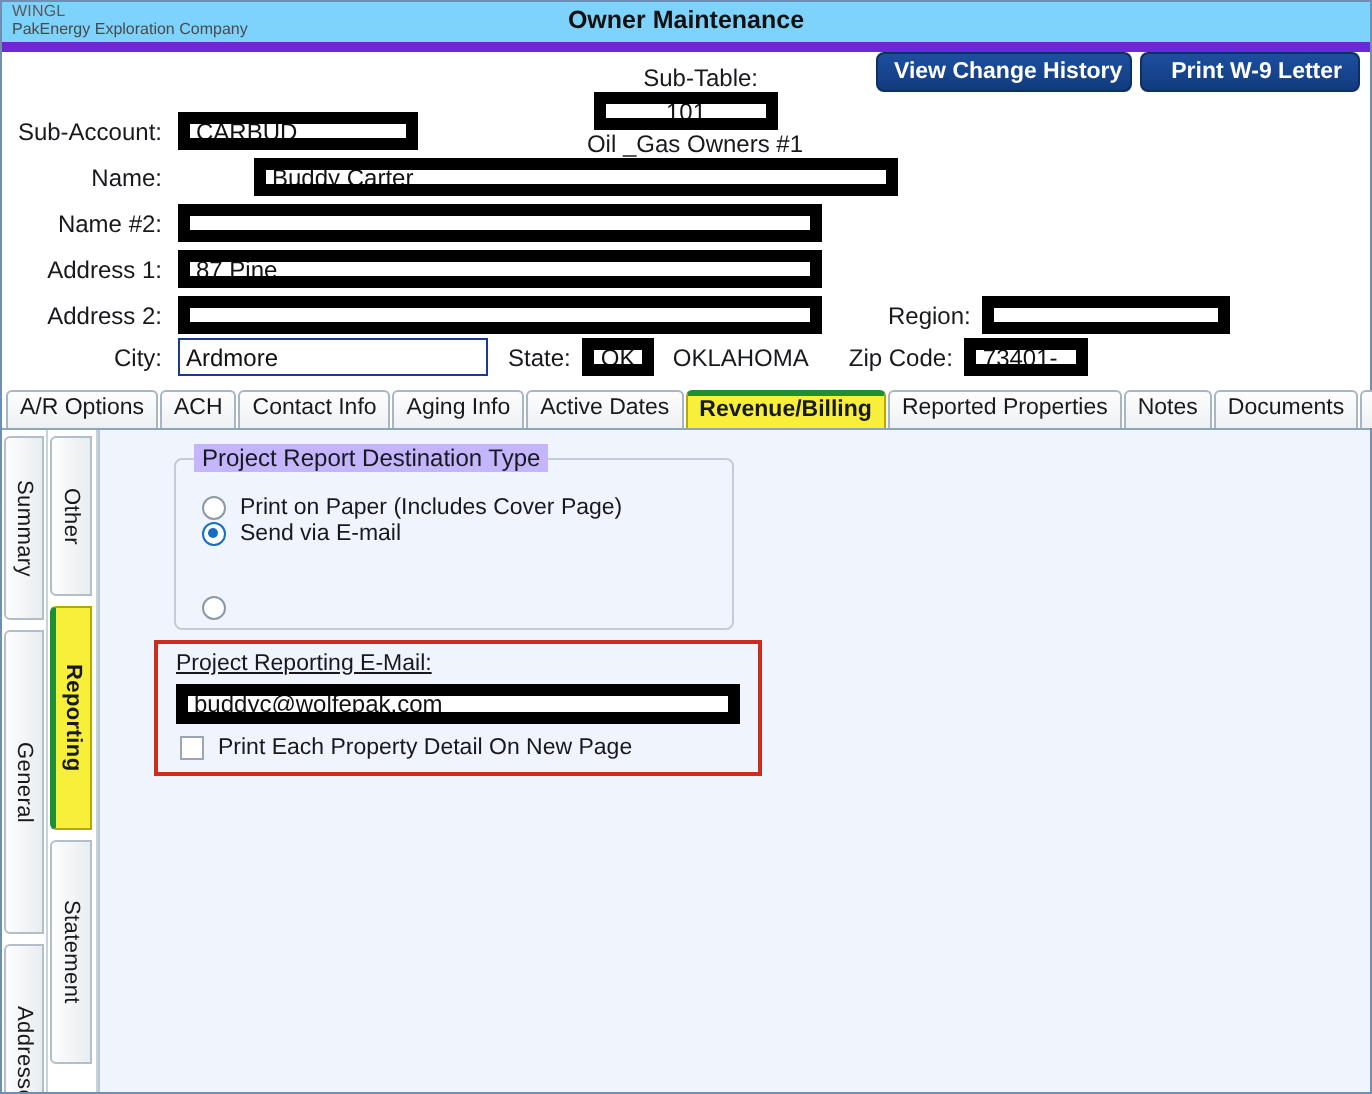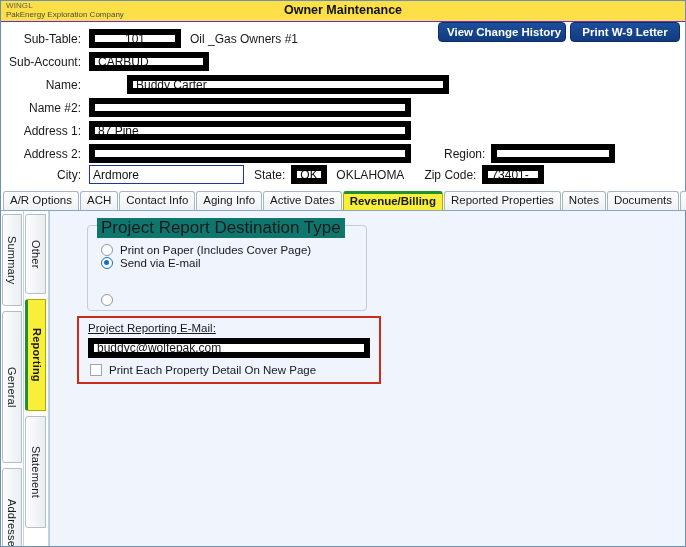--- a/index.html
+++ b/index.html
@@ -21,22 +21,22 @@
     box-sizing: border-box;
     border: 1px solid #6d8fb3;
     background: #f7f9fc;
     display: flex;
     flex-direction: column;
   }
   
   .titlebar {
     height: 20px;
     position: relative;
-    background: #fde047;
-    border-bottom: 1px solid #6d28d9;
+    background: #7dd3fc;
+    border-bottom: 5px solid #6d28d9;
     flex: 0 0 auto;
   }
   .app-id {
     position: absolute;
     left: 5px; top: 0px;
     font-size: 8px;
     line-height: 9px;
     color: #5a5a5a;
     letter-spacing: .1px;
   }
@@ -115,20 +115,21 @@
     border: 1px solid #0d2f66;
     border-radius: 4px;
     color: #ffffff;
     font-size: 11.5px;
     font-weight: bold;
     font-family: "Liberation Sans", sans-serif;
     cursor: pointer;
     padding: 0 8px;
     line-height: 18px;
     white-space: nowrap;
+    text-align: right;
   }
   
   .tabstrip {
     flex: 0 0 auto;
     height: 21px;
     position: relative;
     background: #ffffff;
     display: flex;
     align-items: flex-end;
     padding-left: 2px;
@@ -209,23 +210,23 @@
   .groupbox {
     position: absolute;
     box-sizing: border-box;
     border: 1px solid #c3ccd8;
     border-radius: 4px;
     background: transparent;
   }
   .gb-title {
     position: absolute;
     top: -8px; left: 9px;
-    background: #0f766e;
+    background: #c4b5fd;
     padding: 0 4px;
-    font-size: 17px;
+    font-size: 12px;
     color: #17191c;
   }
   .radio-row {
     position: absolute;
     display: flex;
     align-items: center;
     height: 18px;
     cursor: pointer;
   }
   .rdo {
@@ -288,21 +289,21 @@
     <div class="app-id">WINGL</div>
     <div class="app-company">PakEnergy Exploration Company</div>
     <div class="win-title">Owner Maintenance</div>
   </div>
 
   <div class="headerform">
 
     <button class="btn-top" style="left:437px; width:128px;">View Change History</button>
     <button class="btn-top" style="left:569px; width:110px;">Print W-9 Letter</button>
 
-    <div class="frow" style="top:6px;">
+    <div class="frow" style="top:6px;flex-direction:column;">
       <div class="flabel">Sub-Table:</div>
       <input class="tbox center" style="width: 92px;" type="text" value="101">
       <div class="sidetext">Oil _Gas Owners #1</div>
     </div>
 
     <div class="frow" style="top:29px;">
       <div class="flabel">Sub-Account:</div>
       <input class="tbox" style="width: 120px;" type="text" value="CARBUD">
     </div>
 

